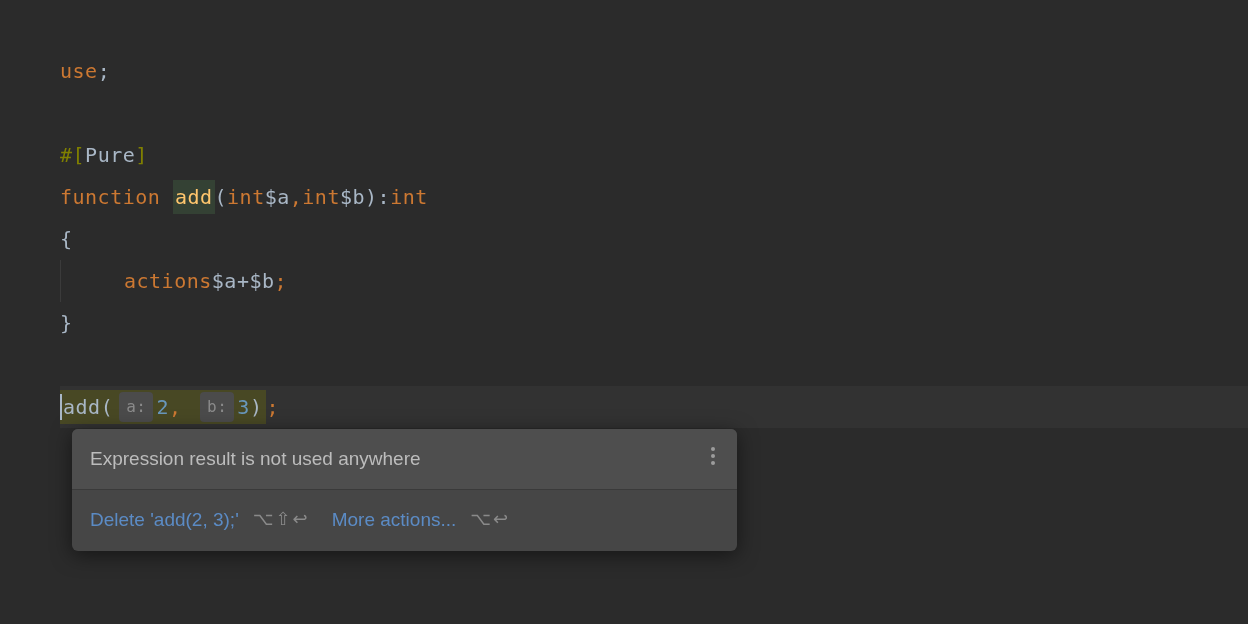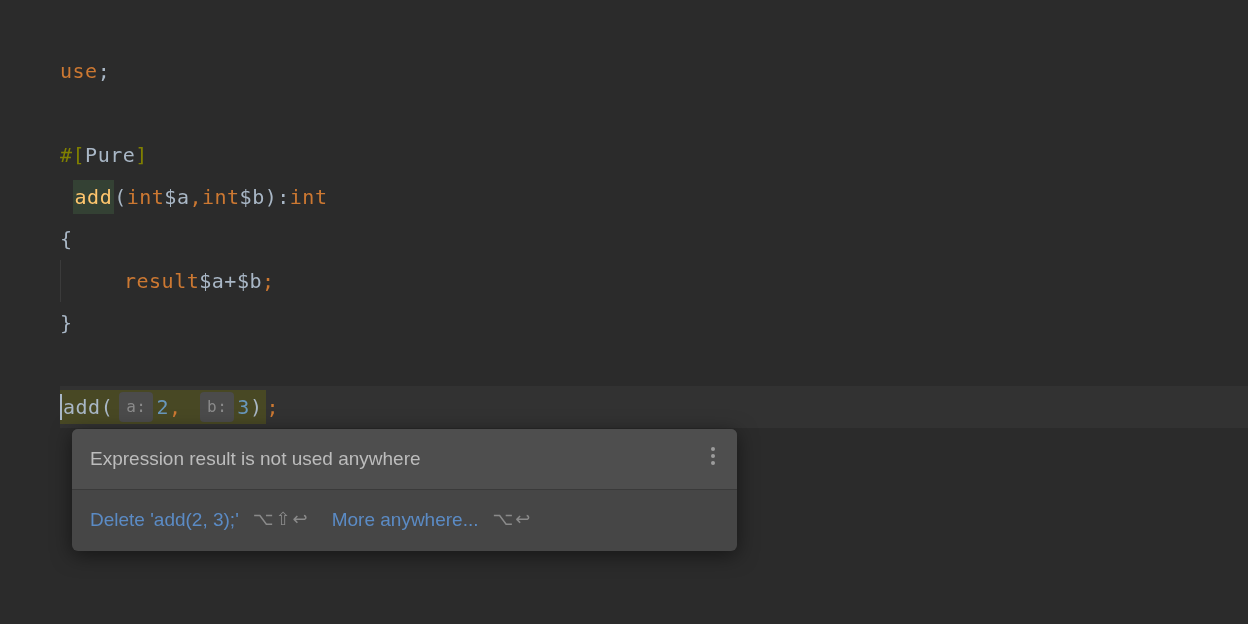--- a/index.html
+++ b/index.html
@@ -127,40 +127,41 @@
 
   <div class="code-line"></div>
 
   <div class="code-line">
     <span class="txt-olive">#[</span>
       <span class="txt-gray">Pure</span>
       <span class="txt-olive">]</span>
   </div>
 
   <div class="code-line">
+    <span class="kw-orange">function</span>
       <span>&nbsp;</span>
       <span class="txt-yellow fn-def-bg">add</span>
       <span class="txt-gray">(</span>
       <span class="kw-orange">int </span>
       <span class="txt-gray">$a</span>
       <span class="param-comma">,</span>
       <span class="kw-orange"> int </span>
       <span class="txt-gray">$b</span>
       <span class="txt-gray">)</span>
       <span class="txt-gray">: </span>
       <span class="kw-orange">int</span>
   </div>
 
   <div class="code-line">
     <span class="txt-gray">{</span>
   </div>
 
   <div class="code-line">
     <span class="indent-guide"></span>
-      <span class="kw-orange">result </span>
+      <span class="kw-orange">actions </span>
       <span class="txt-gray">$a</span>
       <span class="txt-gray"> + </span>
       <span class="txt-gray">$b</span>
       <span class="kw-orange">;</span>
   </div>
 
   <div class="code-line">
     <span class="txt-gray">}</span>
   </div>
 
@@ -189,16 +190,16 @@
     <span>Expression result is not used anywhere</span>
     <span class="dots-icon">
       <span></span>
         <span></span>
         <span></span>
     </span>
   </div>
   <div class="inspection-actions">
     <span class="action-link">Delete 'add(2, 3);'</span>
     <span class="shortcut">⌥⇧↩</span>
-    <span class="action-link">More anywhere...</span>
+    <span class="action-link">More actions...</span>
     <span class="shortcut">⌥↩</span>
   </div>
 </div>
 
 </body></html>

